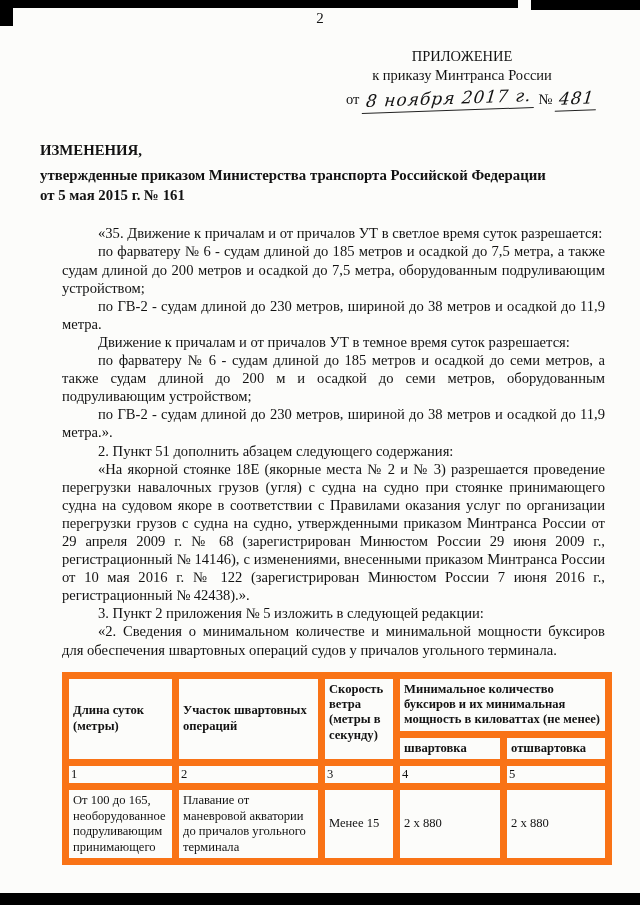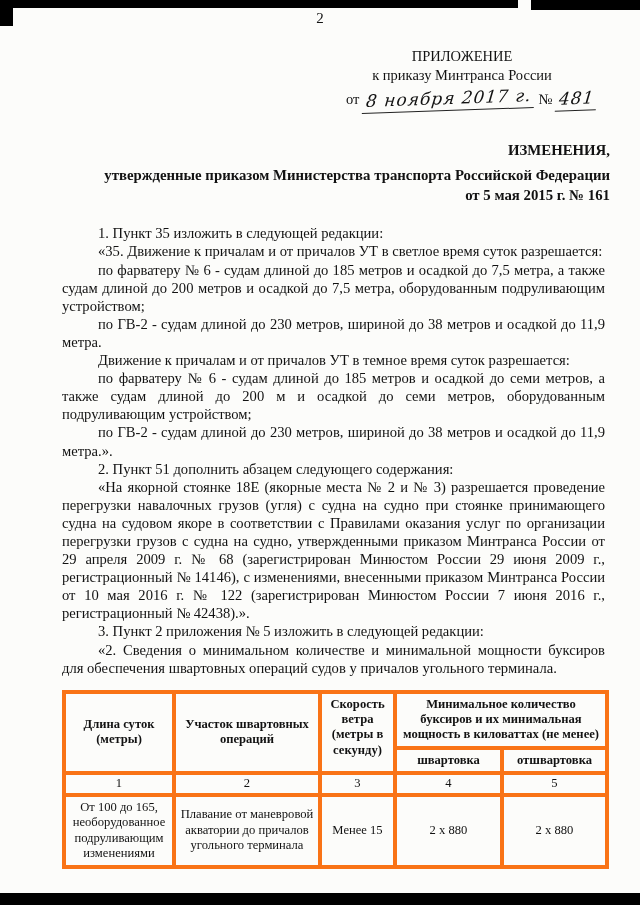--- a/index.html
+++ b/index.html
@@ -39,21 +39,21 @@
     font-style:italic;
     font-size:17px;
     letter-spacing:1px;
     transform:rotate(-2deg) skewX(-8deg);
     border-bottom:1px solid #222;
     padding:0 3px 1px 3px;
   }
 
   .doc-title {
     margin:30px 30px 0 40px;
-    text-align:right;
+    text-align:left;
     font-weight:bold;
     font-size:14.8px;
     line-height:1.32;
   }
   .doc-title div:first-child { margin-bottom:6px; }
 
   .doc-body {
     margin:19px 35px 0 62px;
   }
   .doc-body p {
@@ -66,23 +66,23 @@
   table.moor {
     margin:13px 35px 0 62px;
     border-collapse:collapse;
     border:2px solid #000;
     width:543px;
     font-size:12.6px;
     line-height:1.22;
     table-layout:fixed;
   }
   table.moor td {
-    border:4px solid #f97316;
+    border:7px solid #f97316;
     padding:3px 4px;
-    text-align:center;
+    text-align:left;
     vertical-align:middle;
   }
   table.moor .hdr { font-weight:bold; }
   table.moor .top { vertical-align:top; }
   table.moor tr.numrow td { padding:1px 2px; font-weight:normal; }
   table.moor tr.datarow td { height:72px; }
 </style>
 </head>
 <body>
 
@@ -104,21 +104,20 @@
   </div>
 </div>
 
 <div class="doc-title">
   <div>ИЗМЕНЕНИЯ,</div>
   <div>утвержденные приказом Министерства транспорта Российской Федерации</div>
   <div>от 5 мая 2015 г. № 161</div>
 </div>
 
 <div class="doc-body">
-  <p>1. Пункт 35 изложить в следующей редакции:</p>
   <p>«35. Движение к причалам и от причалов УТ в светлое время суток разрешается:</p>
   <p>по фарватеру № 6 - судам длиной до 185 метров и осадкой до 7,5 метра, а также судам длиной до 200 метров и осадкой до 7,5 метра, оборудованным подруливающим устройством;</p>
   <p>по ГВ-2 - судам длиной до 230 метров, шириной до 38 метров и осадкой до 11,9 метра.</p>
   <p>Движение к причалам и от причалов УТ в темное время суток разрешается:</p>
   <p>по фарватеру № 6 - судам длиной до 185 метров и осадкой до семи метров, а также судам длиной до 200 м и осадкой до семи метров, оборудованным подруливающим устройством;</p>
   <p>по ГВ-2 - судам длиной до 230 метров, шириной до 38 метров и осадкой до 11,9 метра.».</p>
   <p>2. Пункт 51 дополнить абзацем следующего содержания:</p>
   <p>«На якорной стоянке 18Е (якорные места № 2 и № 3) разрешается проведение перегрузки навалочных грузов (угля) с судна на судно при стоянке принимающего судна на судовом якоре в соответствии с Правилами оказания услуг по организации перегрузки грузов с судна на судно, утвержденными приказом Минтранса России от 29 апреля 2009 г. № 68 (зарегистрирован Минюстом России 29 июня 2009 г., регистрационный № 14146), с изменениями, внесенными приказом Минтранса России от 10 мая 2016 г. № 122 (зарегистрирован Минюстом России 7 июня 2016 г., регистрационный № 42438).».</p>
   <p>3. Пункт 2 приложения № 5 изложить в следующей редакции:</p>
   <p>«2. Сведения о минимальном количестве и минимальной мощности буксиров для обеспечения швартовных операций судов у причалов угольного терминала.</p>
@@ -144,20 +143,20 @@
       <td class="hdr">отшвартовка</td>
     </tr>
     <tr class="numrow">
       <td>1</td>
       <td>2</td>
       <td>3</td>
       <td>4</td>
       <td>5</td>
     </tr>
     <tr class="datarow">
-      <td>От 100 до 165, необорудованное подруливающим изменениями</td>
+      <td>От 100 до 165, необорудованное подруливающим принимающего</td>
       <td>Плавание от маневровой акватории до причалов угольного терминала</td>
       <td>Менее 15</td>
       <td>2 х 880</td>
       <td>2 х 880</td>
     </tr>
   </tbody>
 </table>
 
 </body></html>

